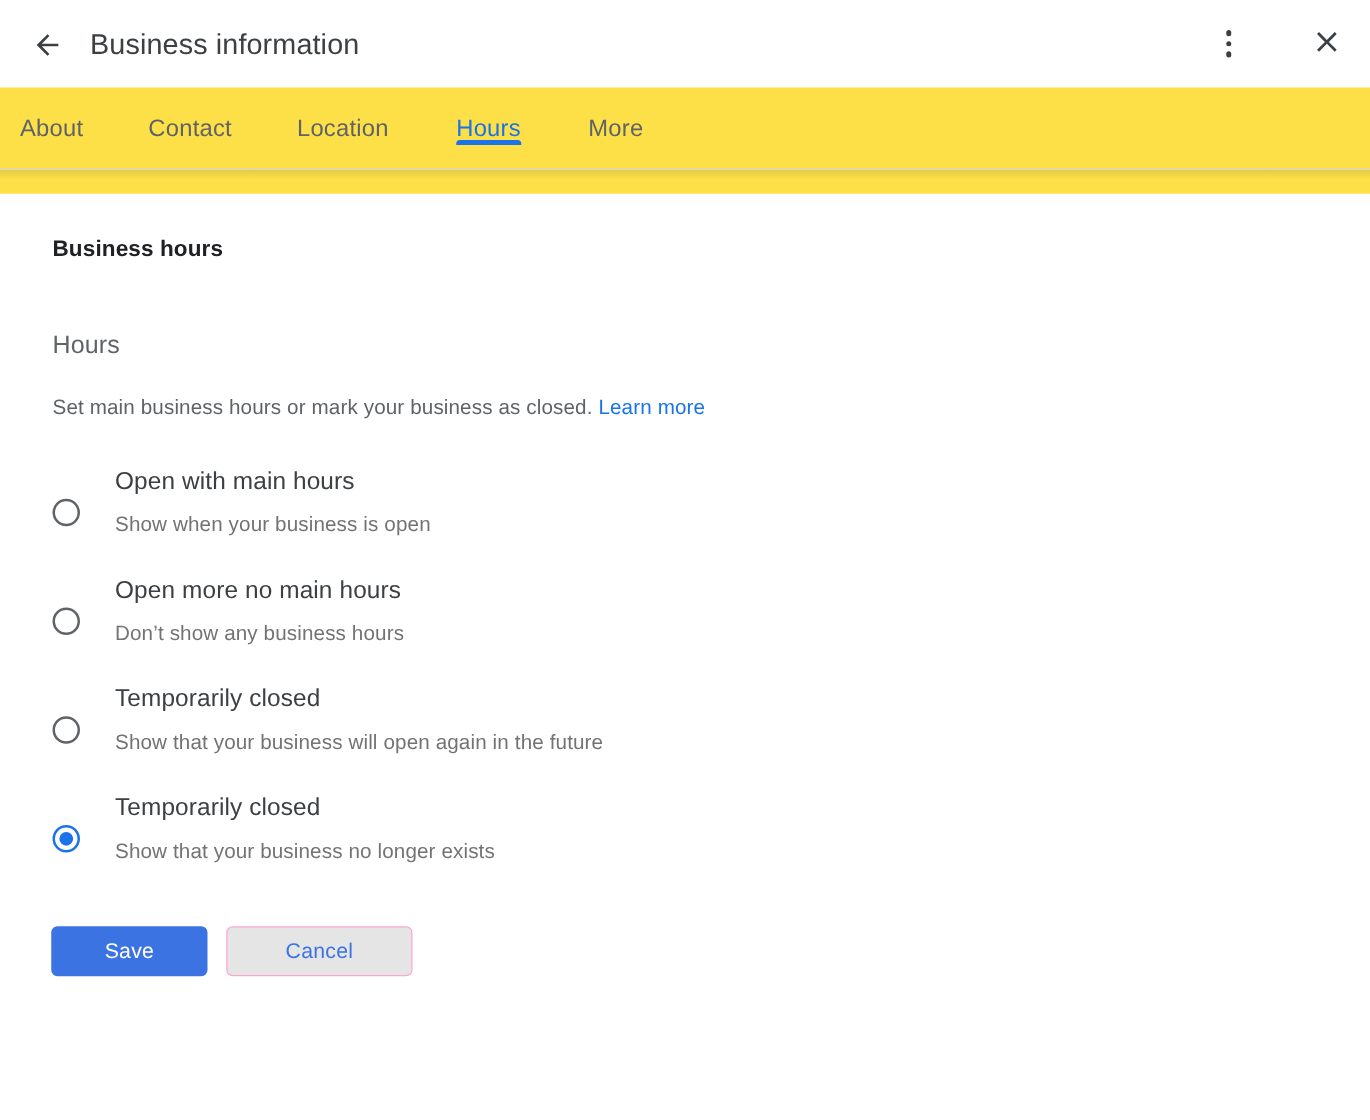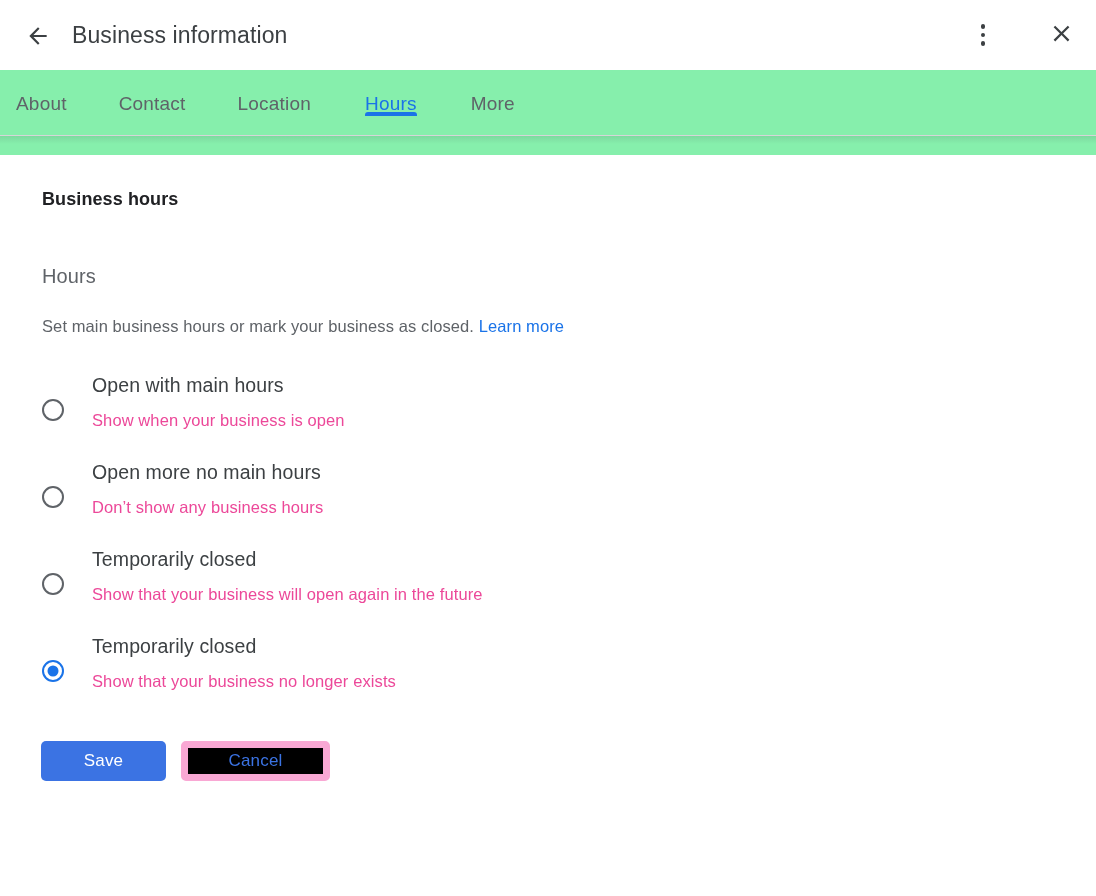--- a/index.html
+++ b/index.html
@@ -76,21 +76,21 @@
   .dots { display: flex; flex-direction: column; gap: 4px; align-items: center; }
   .dots span {
     width: 4.5px; height: 4.5px; border-radius: 50%;
     background: #3c4043; display: block;
   }
 
   
   .tabs-wrap {
     position: relative;
     height: 85px;
-    background: #86efac;
+    background: #fde047;
   }
   .tabs {
     display: flex;
     align-items: flex-start;
     padding-left: 0;
     height: 64px;
   }
   .tab {
     position: relative;
     font-size: 19px;
@@ -202,21 +202,21 @@
   .radio-title {
     font-size: 19.5px;
     line-height: 28px;
     color: #3c4043;
     font-weight: 400;
     letter-spacing: 0.1px;
   }
   .radio-sub {
     font-size: 16.5px;
     line-height: 24px;
-    color: #ec4899;
+    color: #737373;
     margin-top: 9px;
     letter-spacing: 0.1px;
   }
 
   
   .btn-row {
     display: flex;
     align-items: center;
     gap: 15px;
     margin-top: 48px;
@@ -234,23 +234,23 @@
     align-items: center;
     justify-content: center;
   }
   .btn-primary {
     background: #3b73e3;
     color: #ffffff;
     border: none;
     width: 125px;
   }
   .btn-secondary {
-    background: #000000;
+    background: #e5e5e5;
     color: #3b73e3;
-    border: 7px solid #f9a8d4;
+    border: 1px solid #f9a8d4;
     width: 149px;
   }
 </style>
 </head>
 <body>
 
 <div class="header">
   <button class="back-btn">
     <span>
       <svg width="26" height="26" viewBox="0 0 24 24" fill="none" aria-hidden="true">

